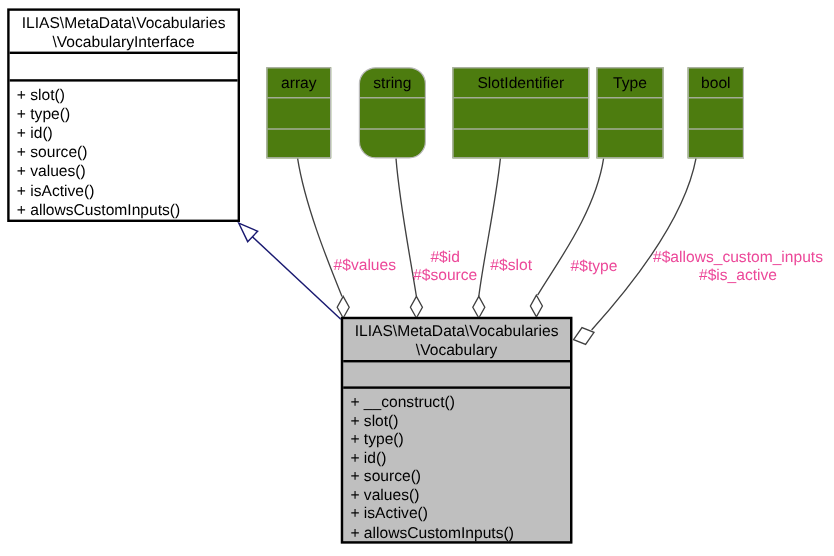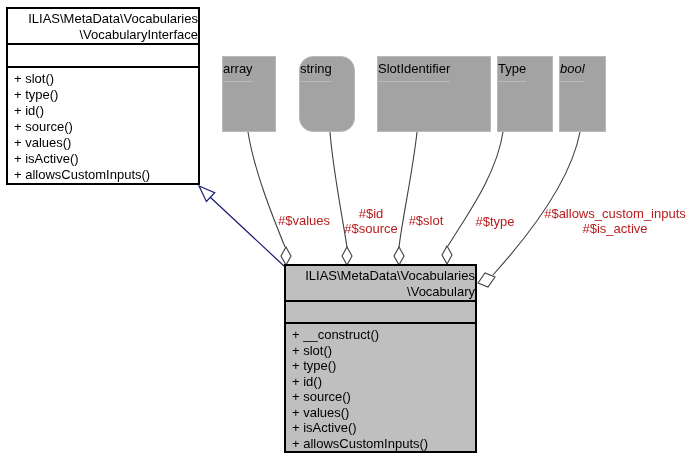--- a/index.html
+++ b/index.html
@@ -10,44 +10,44 @@
   .edges-svg { position:absolute; left:0; top:0; width:695px; height:463px; }
 
   
   .uml-class {
     position:absolute; box-sizing:border-box; border:2px solid #000;
     background:#fff; display:flex; flex-direction:column; font-size:13px;
   }
   .uml-class.gray { background:#bfbfbf; }
   .uml-title {
     box-sizing:border-box; height:37px; border-bottom:2px solid #000;
-    text-align:right; line-height:16px; padding-top:2px;
+    text-align:center; line-height:16px; padding-top:2px;
   }
   .uml-attrs { box-sizing:border-box; height:26px; border-bottom:2px solid #000; }
   .uml-methods { flex:1; padding:3px 0 0 6px; }
   .uml-methods .m { line-height:16px; white-space:nowrap; }
   .uml-class.gray .uml-methods .m { line-height:15.5px; }
 
   
   .type-box {
     position:absolute; box-sizing:border-box; border:1px solid #b9b9b9;
-    background:#a3a3a3; top:56px; height:76px; display:flex; flex-direction:row;
+    background:#4d7c0f; top:56px; height:76px; display:flex; flex-direction:column;
     font-size:13px;
   }
   .type-title {
     box-sizing:border-box; height:25px; border-bottom:1px solid #b9b9b9;
     text-align:center; line-height:23px; white-space:nowrap; overflow:hidden;
   }
   .type-row { box-sizing:border-box; height:26px; border-bottom:1px solid #b9b9b9; }
   .type-row.last { flex:1; border-bottom:none; }
 
   
   .edge-label {
     position:absolute; font-size:13px; line-height:14.5px; text-align:center;
-    white-space:nowrap; color:#b91c1c;
+    white-space:nowrap; color:#ec4899;
   }
 </style>
 </head>
 <body>
 
 <div class="canvas">
 
   <svg class="edges-svg" width="695" height="463" viewBox="0 0 695 463" xmlns="http://www.w3.org/2000/svg">
 
     <path d="M248,132 C254,170 272,215 285,247" fill="none" stroke="#404040" stroke-width="1.1"></path>
@@ -96,21 +96,21 @@
   <div class="type-box" style="left:377px; width:114px;">
     <div class="type-title">SlotIdentifier</div>
     <div class="type-row"></div>
     <div class="type-row last"></div>
   </div>
   <div class="type-box" style="left:497px; width:56px;">
     <div class="type-title">Type</div>
     <div class="type-row"></div>
     <div class="type-row last"></div>
   </div>
-  <div class="type-box" style="left:559px; width:47px;font-style:italic;">
+  <div class="type-box" style="left:573px; width:47px;">
     <div class="type-title">bool</div>
     <div class="type-row"></div>
     <div class="type-row last"></div>
   </div>
 
   <div class="uml-class gray" style="left:284px; top:264px; width:193px; height:189px;">
     <div class="uml-title">
       <div>ILIAS\MetaData\Vocabularies</div>
       <div>\Vocabulary</div>
     </div>

